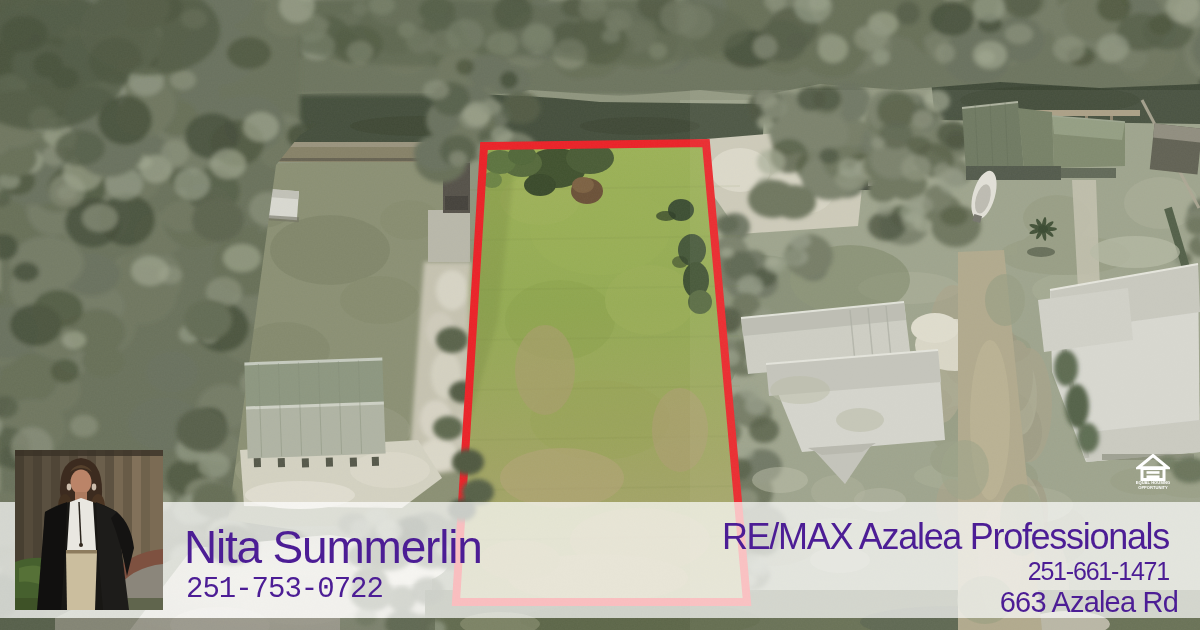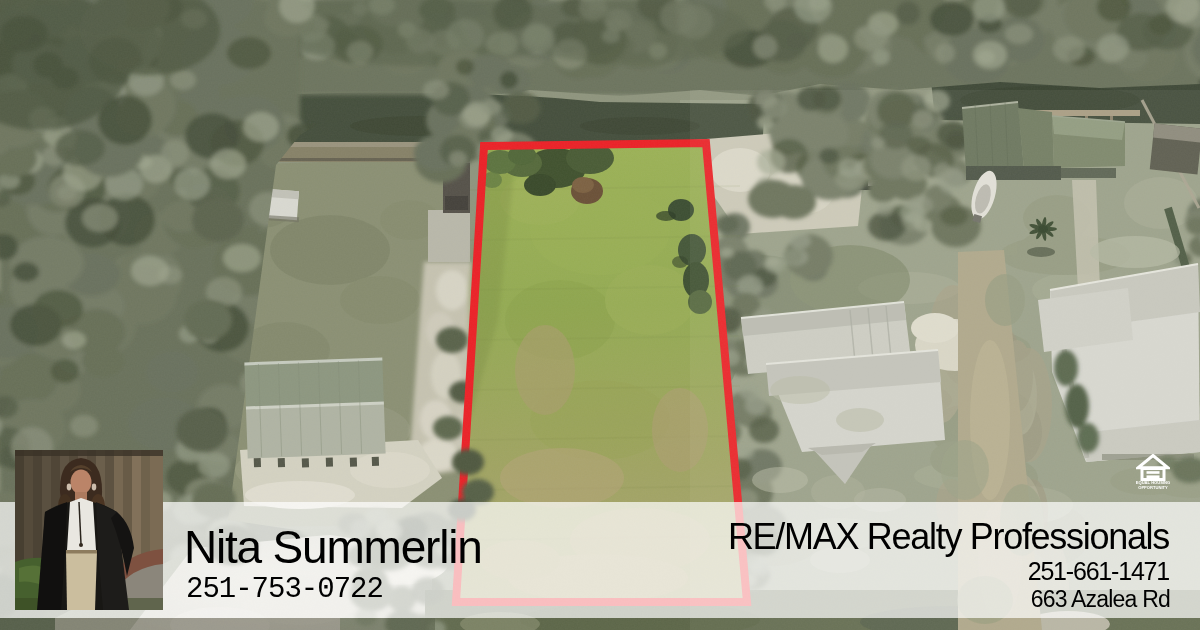--- a/index.html
+++ b/index.html
@@ -1,18 +1,18 @@
 <!DOCTYPE html>
 <html><head>
 <meta charset="utf-8">
 <style>
   html,body{margin:0;padding:0;}
   body{width:1200px;height:630px;overflow:hidden;position:relative;font-family:"Liberation Sans",sans-serif;background:#8f957e;}
   .abs{position:absolute;}
-  .txt{color:#000000;white-space:nowrap;line-height:1;}
+  .txt{color:#4c1d95;white-space:nowrap;line-height:1;}
 </style>
 </head>
 <body>
 
 <svg class="abs" style="left:0;top:0" width="1200" height="630" viewBox="0 0 1200 630">
 <defs>
 <linearGradient id="lotg" x1="0" y1="0" x2="0" y2="1">
 <stop offset="0" stop-color="#9cb257"></stop>
 <stop offset="0.35" stop-color="#94ab53"></stop>
 <stop offset="0.7" stop-color="#a0a462"></stop>
@@ -1142,17 +1142,17 @@
   <g fill="#ffffff" font-family="Liberation Sans,sans-serif" font-weight="bold" text-anchor="middle">
     <text x="17" y="29.5" font-size="4.1">EQUAL HOUSING</text>
     <text x="17" y="34.5" font-size="4.1">OPPORTUNITY</text>
   </g>
 </svg>
 
 <div class="abs txt" style="left:184px;top:524px;font-size:46px;letter-spacing:-1.2px;">Nita Summerlin</div>
 
 <div class="abs txt" style="left:186px;top:575px;font-size:29px;letter-spacing:-1px;font-family:Liberation Mono, monospace;">251-753-0722</div>
 
-<div class="abs txt" style="right:31px;top:519px;font-size:36px;letter-spacing:-1.3px;">RE/MAX Realty Professionals</div>
+<div class="abs txt" style="right:31px;top:519px;font-size:36px;letter-spacing:-1.3px;">RE/MAX Azalea Professionals</div>
 
 <div class="abs txt" style="right:31px;top:559px;font-size:25px;letter-spacing:-1.2px;margin-left:14px;">251-661-1471</div>
 
-<div class="abs txt" style="right:30px;top:588px;font-size:23px;letter-spacing:-0.8px;">663 Azalea Rd</div>
+<div class="abs txt" style="right:22px;top:588px;font-size:29px;letter-spacing:-0.8px;">663 Azalea Rd</div>
 
 </body></html>

